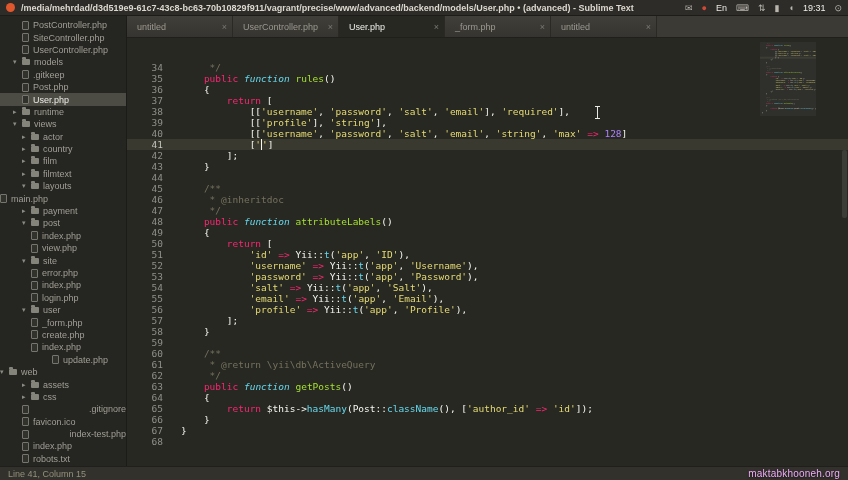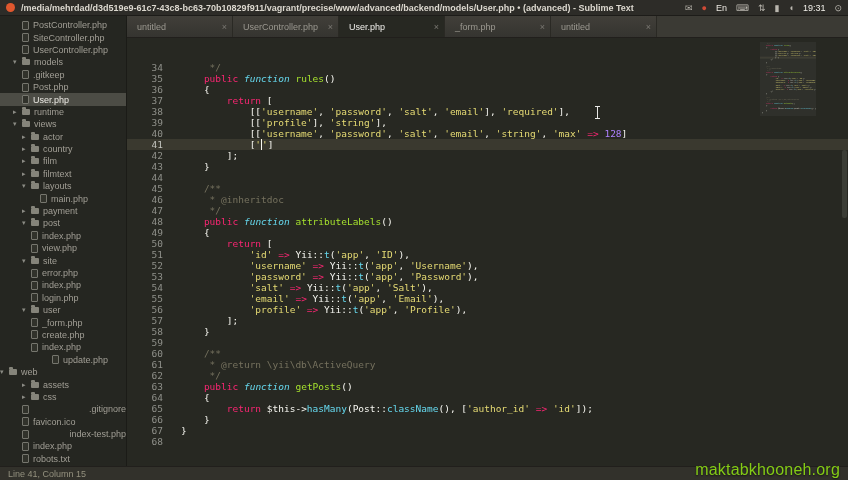--- a/index.html
+++ b/index.html
@@ -59,21 +59,21 @@
 
   
   .ibeam{position:absolute;left:594px;top:106px;width:7px;height:13px;z-index:40;pointer-events:none}
   .ibeam::before{content:"";position:absolute;left:3px;top:1px;bottom:1px;width:1px;background:#e8e8e6}
   .ibeam::after{content:"";position:absolute;left:1px;top:0;width:5px;height:1px;background:#e8e8e6;box-shadow:0 12px 0 #e8e8e6}
 
   
   .statusbar{position:absolute;left:0;right:0;bottom:0;height:14px;background:#32312b;border-top:1px solid #211f1c;display:flex;align-items:center;padding:0 8px;z-index:25}
   .status-pos{font-size:9px;color:#94917f}
 
-  .watermark{position:absolute;right:8px;bottom:1px;font-size:16px;color:#84cc16;text-shadow:0 1px 2px rgba(0,0,0,.65);z-index:50;letter-spacing:.2px}
+  .watermark{position:absolute;right:8px;bottom:1px;font-size:10px;color:#f0abfc;text-shadow:0 1px 2px rgba(0,0,0,.65);z-index:50;letter-spacing:.2px}
 </style>
 </head>
 <body>
 
 <div class="screen">
 
   <div class="titlebar">
     <span class="app-icon"></span>
     <span class="win-title">/media/mehrdad/d3d519e9-61c7-43c8-bc63-70b10829f911/vagrant/precise/www/advanced/backend/models/User.php • (advanced) - Sublime Text</span>
     <span class="tray">
@@ -148,21 +148,21 @@
         <div class="tree-row" style="padding-left: 22px;">
           <span class="arrow">▸</span>
           <span class="foldicon"></span>
           <span class="tree-label">filmtext</span>
         </div>
         <div class="tree-row" style="padding-left: 22px;">
           <span class="arrow">▾</span>
           <span class="foldicon"></span>
           <span class="tree-label">layouts</span>
         </div>
-        <div class="tree-row" style=" margin-left: 40px;">
+        <div class="tree-row" style="">
           <span class="ficon"></span>
           <span class="tree-label">main.php</span>
         </div>
         <div class="tree-row" style="padding-left: 22px;">
           <span class="arrow">▸</span>
           <span class="foldicon"></span>
           <span class="tree-label">payment</span>
         </div>
         <div class="tree-row" style="padding-left: 22px;">
           <span class="arrow">▾</span>

